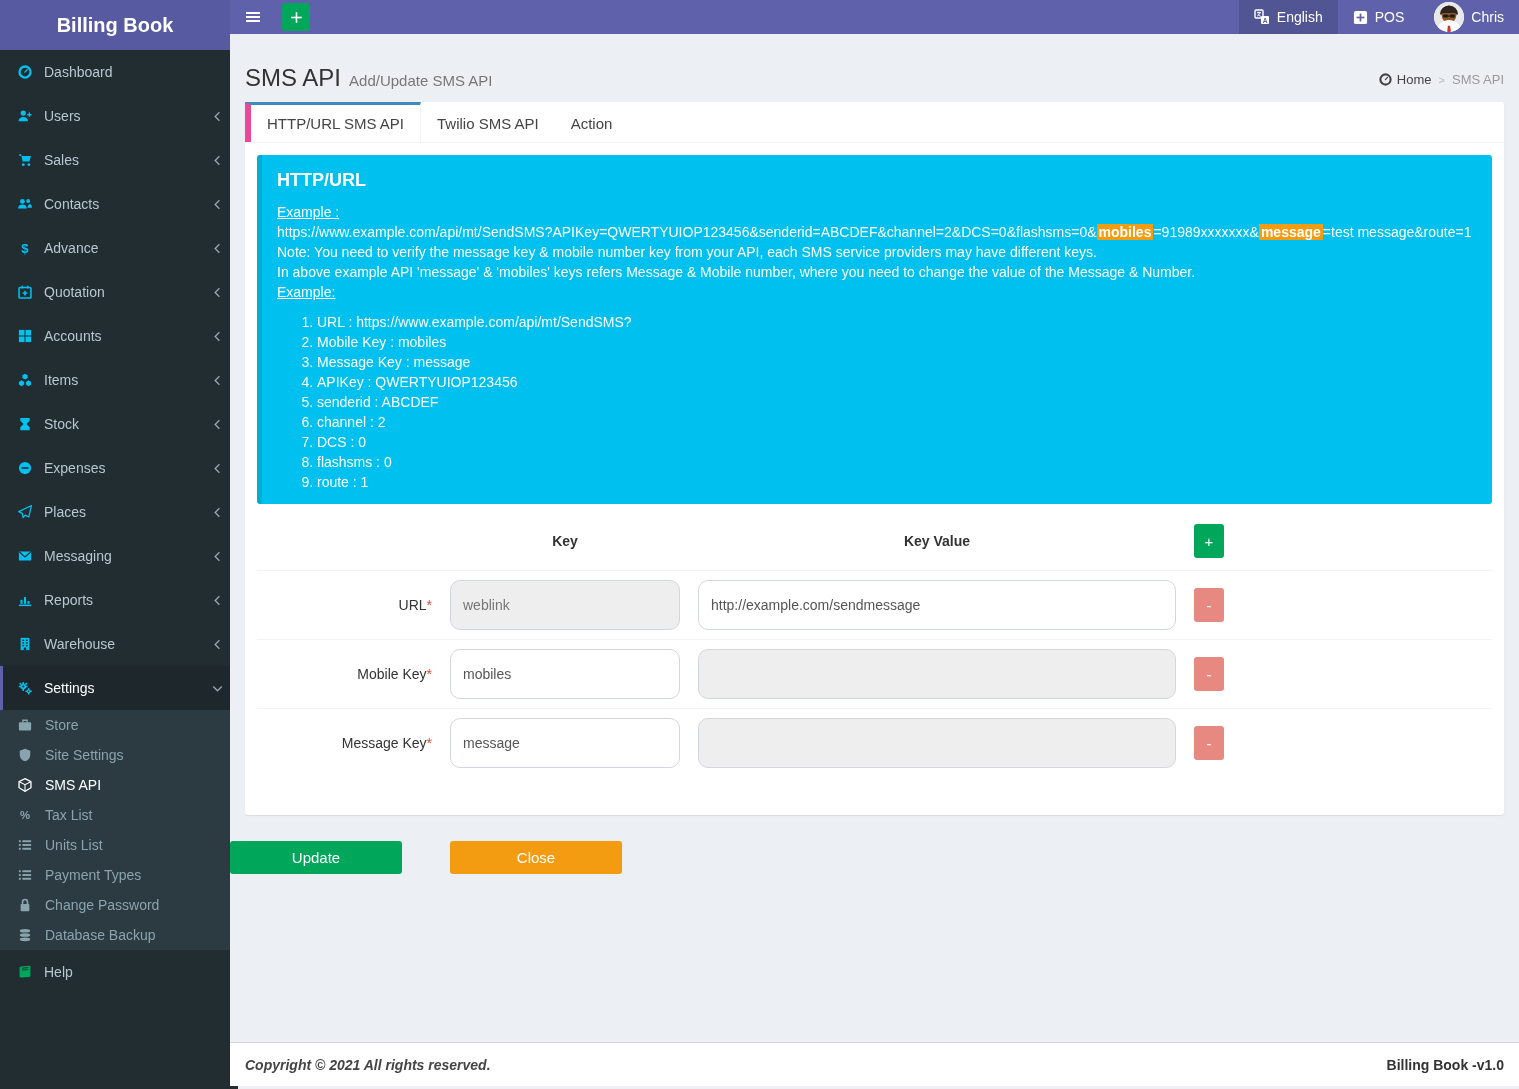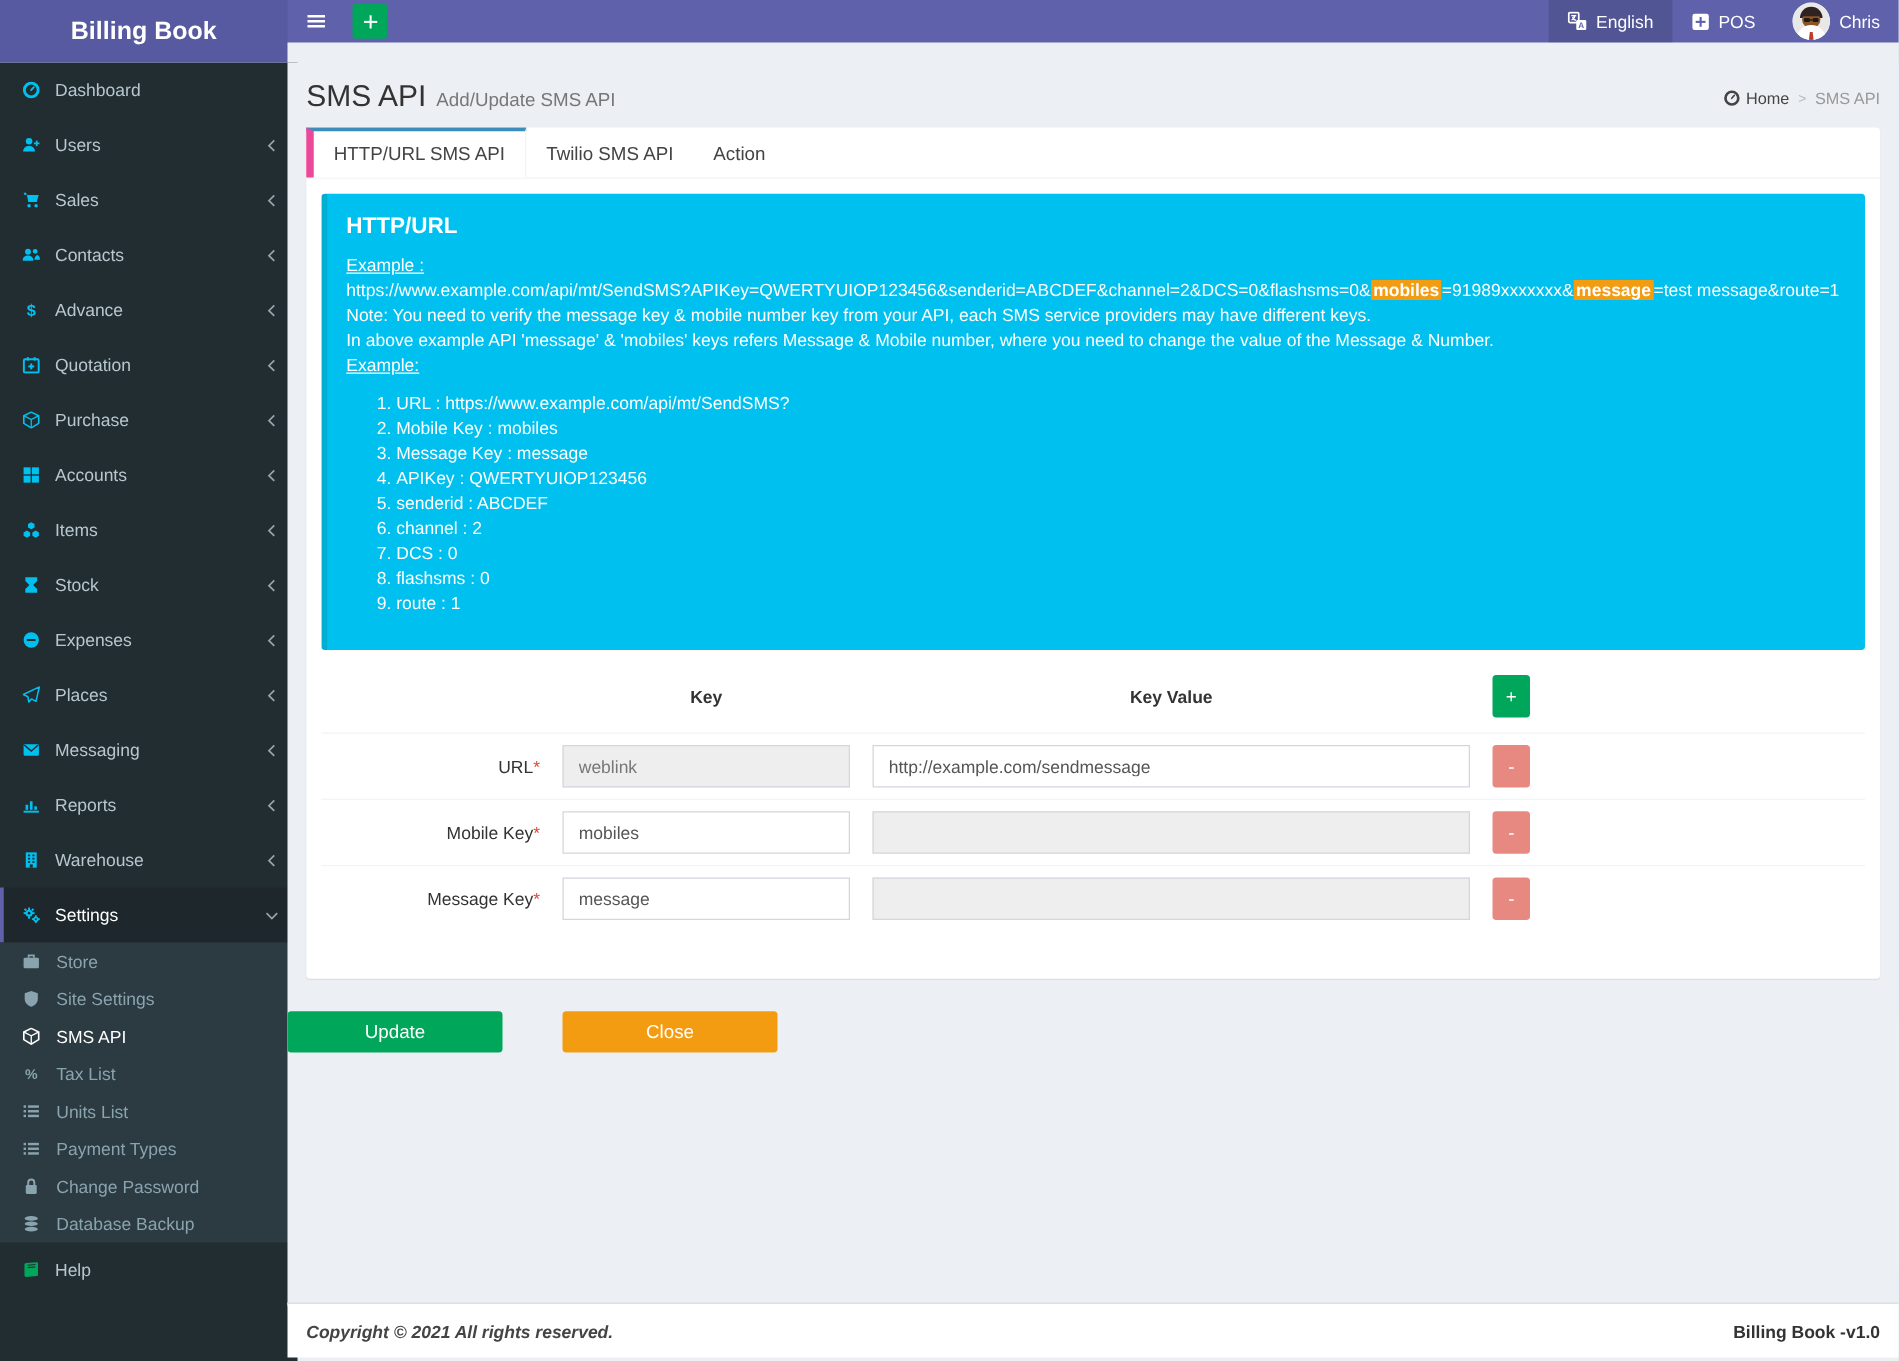--- a/index.html
+++ b/index.html
@@ -45,38 +45,38 @@
 
   .panel { margin:4px 15px 0 15px; background:#fff; border-radius:3px; box-shadow:0 1px 1px rgba(0,0,0,.08); }
   .tabs { display:flex; border-bottom:1px solid #f4f4f4; }
   .tab { padding:13px 16px 10px 16px; font-size:15px; color:#444; cursor:pointer; }
   .tab.active { border-top:3px solid #3c8dbc; border-right:1px solid #f4f4f4; border-left:6px solid #ec4899;
                 padding-top:10px; background:#fff; }
   .tab-body { padding:12px 12px 2px 12px; }
 
   
   .callout { background:#00c0ef; border-left:5px solid #00aed1; border-radius:3px; color:#fff;
-             padding:15px 18px 28px 15px; margin-bottom:14px; }
+             padding:15px 18px 12px 15px; margin-bottom:14px; }
   .callout h4 { font-size:18px; font-weight:700; margin-bottom:11px; }
   .callout .line { font-size:14px; line-height:20px; }
   .u { text-decoration:underline; cursor:pointer; }
   .hl { background:#f39c12; font-weight:700; padding:0 2px; }
   .callout ol { margin:10px 0 0 0; padding-left:40px; }
   .callout li { font-size:14px; line-height:20px; }
 
   
   .ftable { margin-top:16px; padding-bottom:36px; }
   .frow { display:grid; grid-template-columns:175px 230px 478px 34px; column-gap:18px; align-items:center; padding:9px 0; }
   .frow + .frow { border-top:1px solid #f4f4f4; }
   .frow.head { padding:4px 0 12px 0; }
   .fhead-key { grid-column:2; text-align:center; font-weight:700; font-size:14px; color:#333; }
   .fhead-val { grid-column:3; text-align:center; font-weight:700; font-size:14px; color:#333; }
   .flabel { text-align:right; font-weight:400; font-size:14px; color:#333; }
   .req { color:#dd4b39; }
-  .inp { height:34px; width:100%; border:1px solid #d2d6de; border-radius:0; padding:0 12px; font-size:14px;
+  .inp { height:50px; width:100%; border:1px solid #d2d6de; border-radius:10px; padding:0 12px; font-size:14px;
          color:#555; font-family:"Liberation Sans", sans-serif; background:#fff; }
   .inp:disabled { background:#eee; color:#777; }
   .sq-btn { width:30px; height:34px; border:none; border-radius:3px; color:#fff; font-size:15px; cursor:pointer;
             display:flex; align-items:center; justify-content:center; }
   .sq-add { background:#00a65a; grid-column:4; }
   .sq-rm { background:#e78981; }
 
   
   .actions { display:flex; justify-content:flex-start; gap:48px; margin-top:26px; }
   .btn { width:172px; height:33px; border:none; border-radius:3px; color:#fff; font-size:15px; cursor:pointer; }
@@ -231,34 +231,20 @@
       <span class="i">
           <svg viewBox="0 0 16 16" width="14" height="14" fill="currentColor" style="display:block">
             <rect x="1.2" y="2.8" width="13.6" height="12" rx="1.2" fill="none" stroke="currentColor" stroke-width="1.8"></rect>
             <rect x="4" y="0.8" width="1.8" height="3.2"></rect>
             <rect x="10.2" y="0.8" width="1.8" height="3.2"></rect>
             <rect x="7.1" y="6.6" width="1.8" height="5.4"></rect>
             <rect x="5.3" y="8.4" width="5.4" height="1.8"></rect>
           </svg>
         </span>
       <span>Quotation</span>
-      <span class="arrow">
-          <svg viewBox="0 0 16 16" width="11" height="11" fill="currentColor" style="display:block">
-            <path d="M10.8 1.8 4.6 8l6.2 6.2" fill="none" stroke="currentColor" stroke-width="2"></path>
-          </svg>
-        </span>
-    </div>
-    <div class="menu-item">
-      <span class="i">
-          <svg viewBox="0 0 16 16" width="14" height="14" fill="currentColor" style="display:block">
-            <path d="M8 .8 14.8 4.1v7L8 15.2 1.2 11.1v-7z" fill="none" stroke="currentColor" stroke-width="1.5"></path>
-            <path d="M1.5 4.3 8 7.6l6.5-3.3M8 7.6V15" fill="none" stroke="currentColor" stroke-width="1.2"></path>
-          </svg>
-        </span>
-      <span>Purchase</span>
       <span class="arrow">
           <svg viewBox="0 0 16 16" width="11" height="11" fill="currentColor" style="display:block">
             <path d="M10.8 1.8 4.6 8l6.2 6.2" fill="none" stroke="currentColor" stroke-width="2"></path>
           </svg>
         </span>
     </div>
     <div class="menu-item">
       <span class="i">
           <svg viewBox="0 0 16 16" width="14" height="14" fill="currentColor" style="display:block">
             <rect x="1" y="1" width="6.4" height="6.4"></rect>

